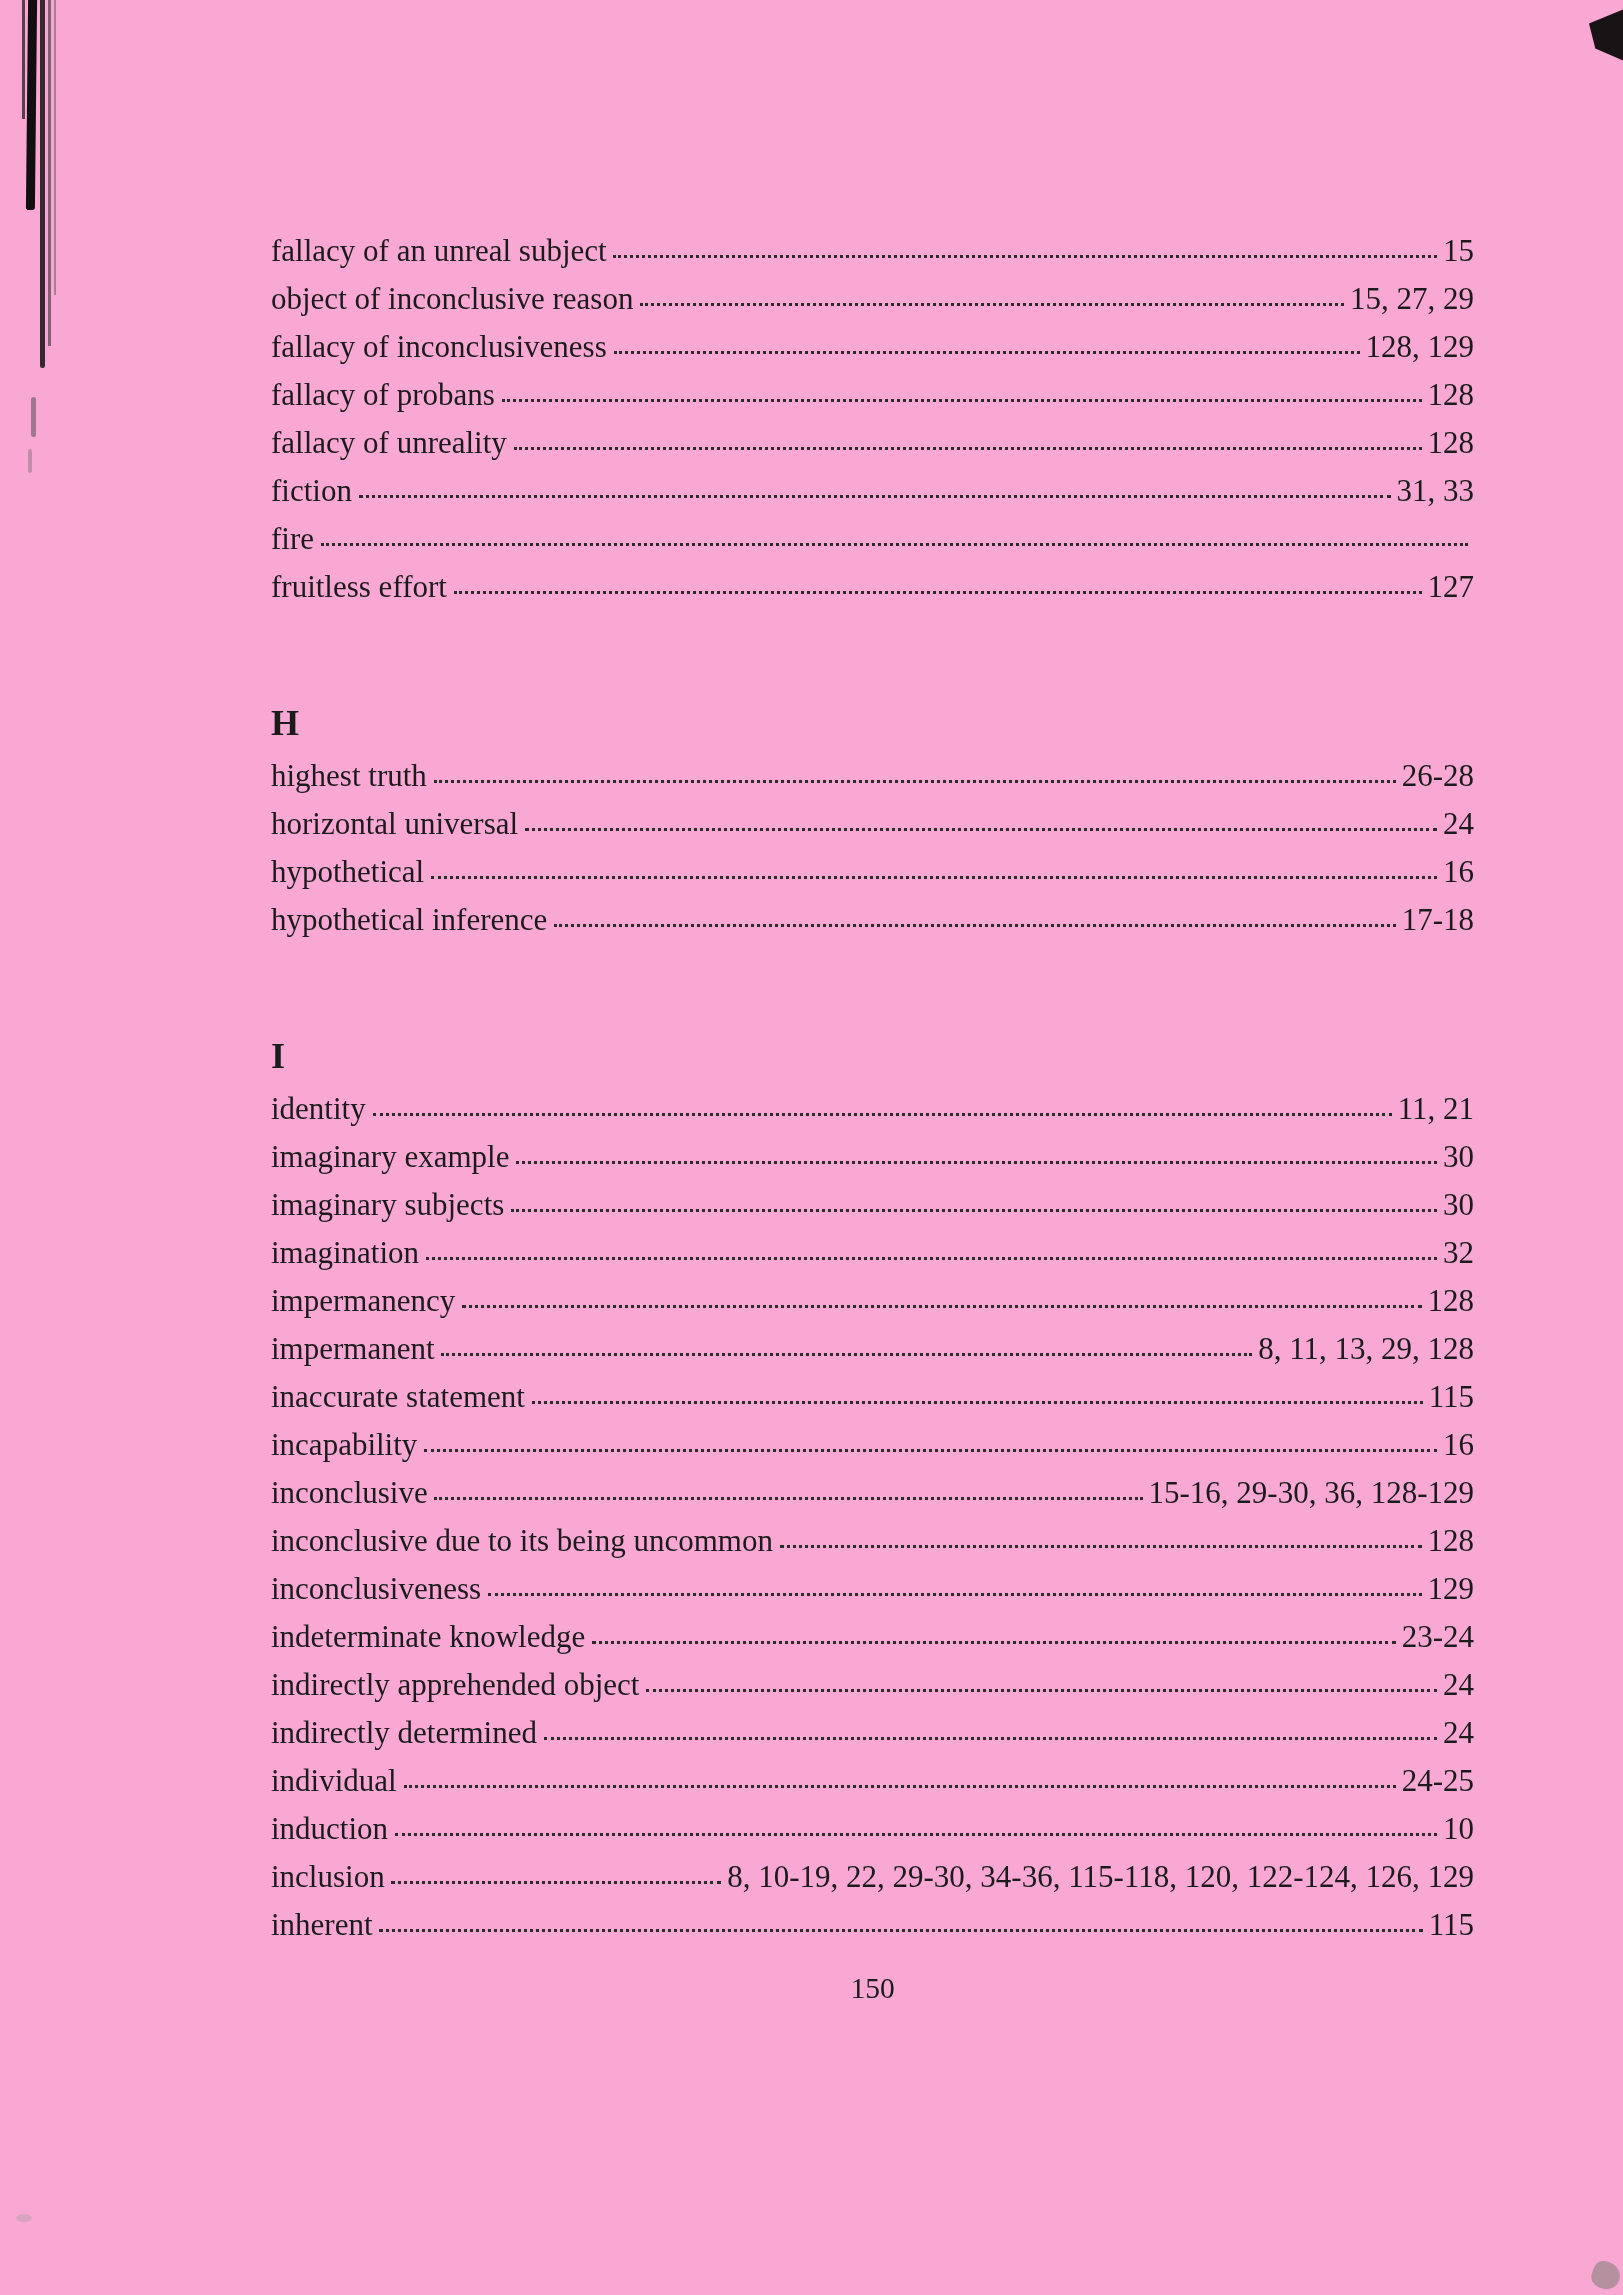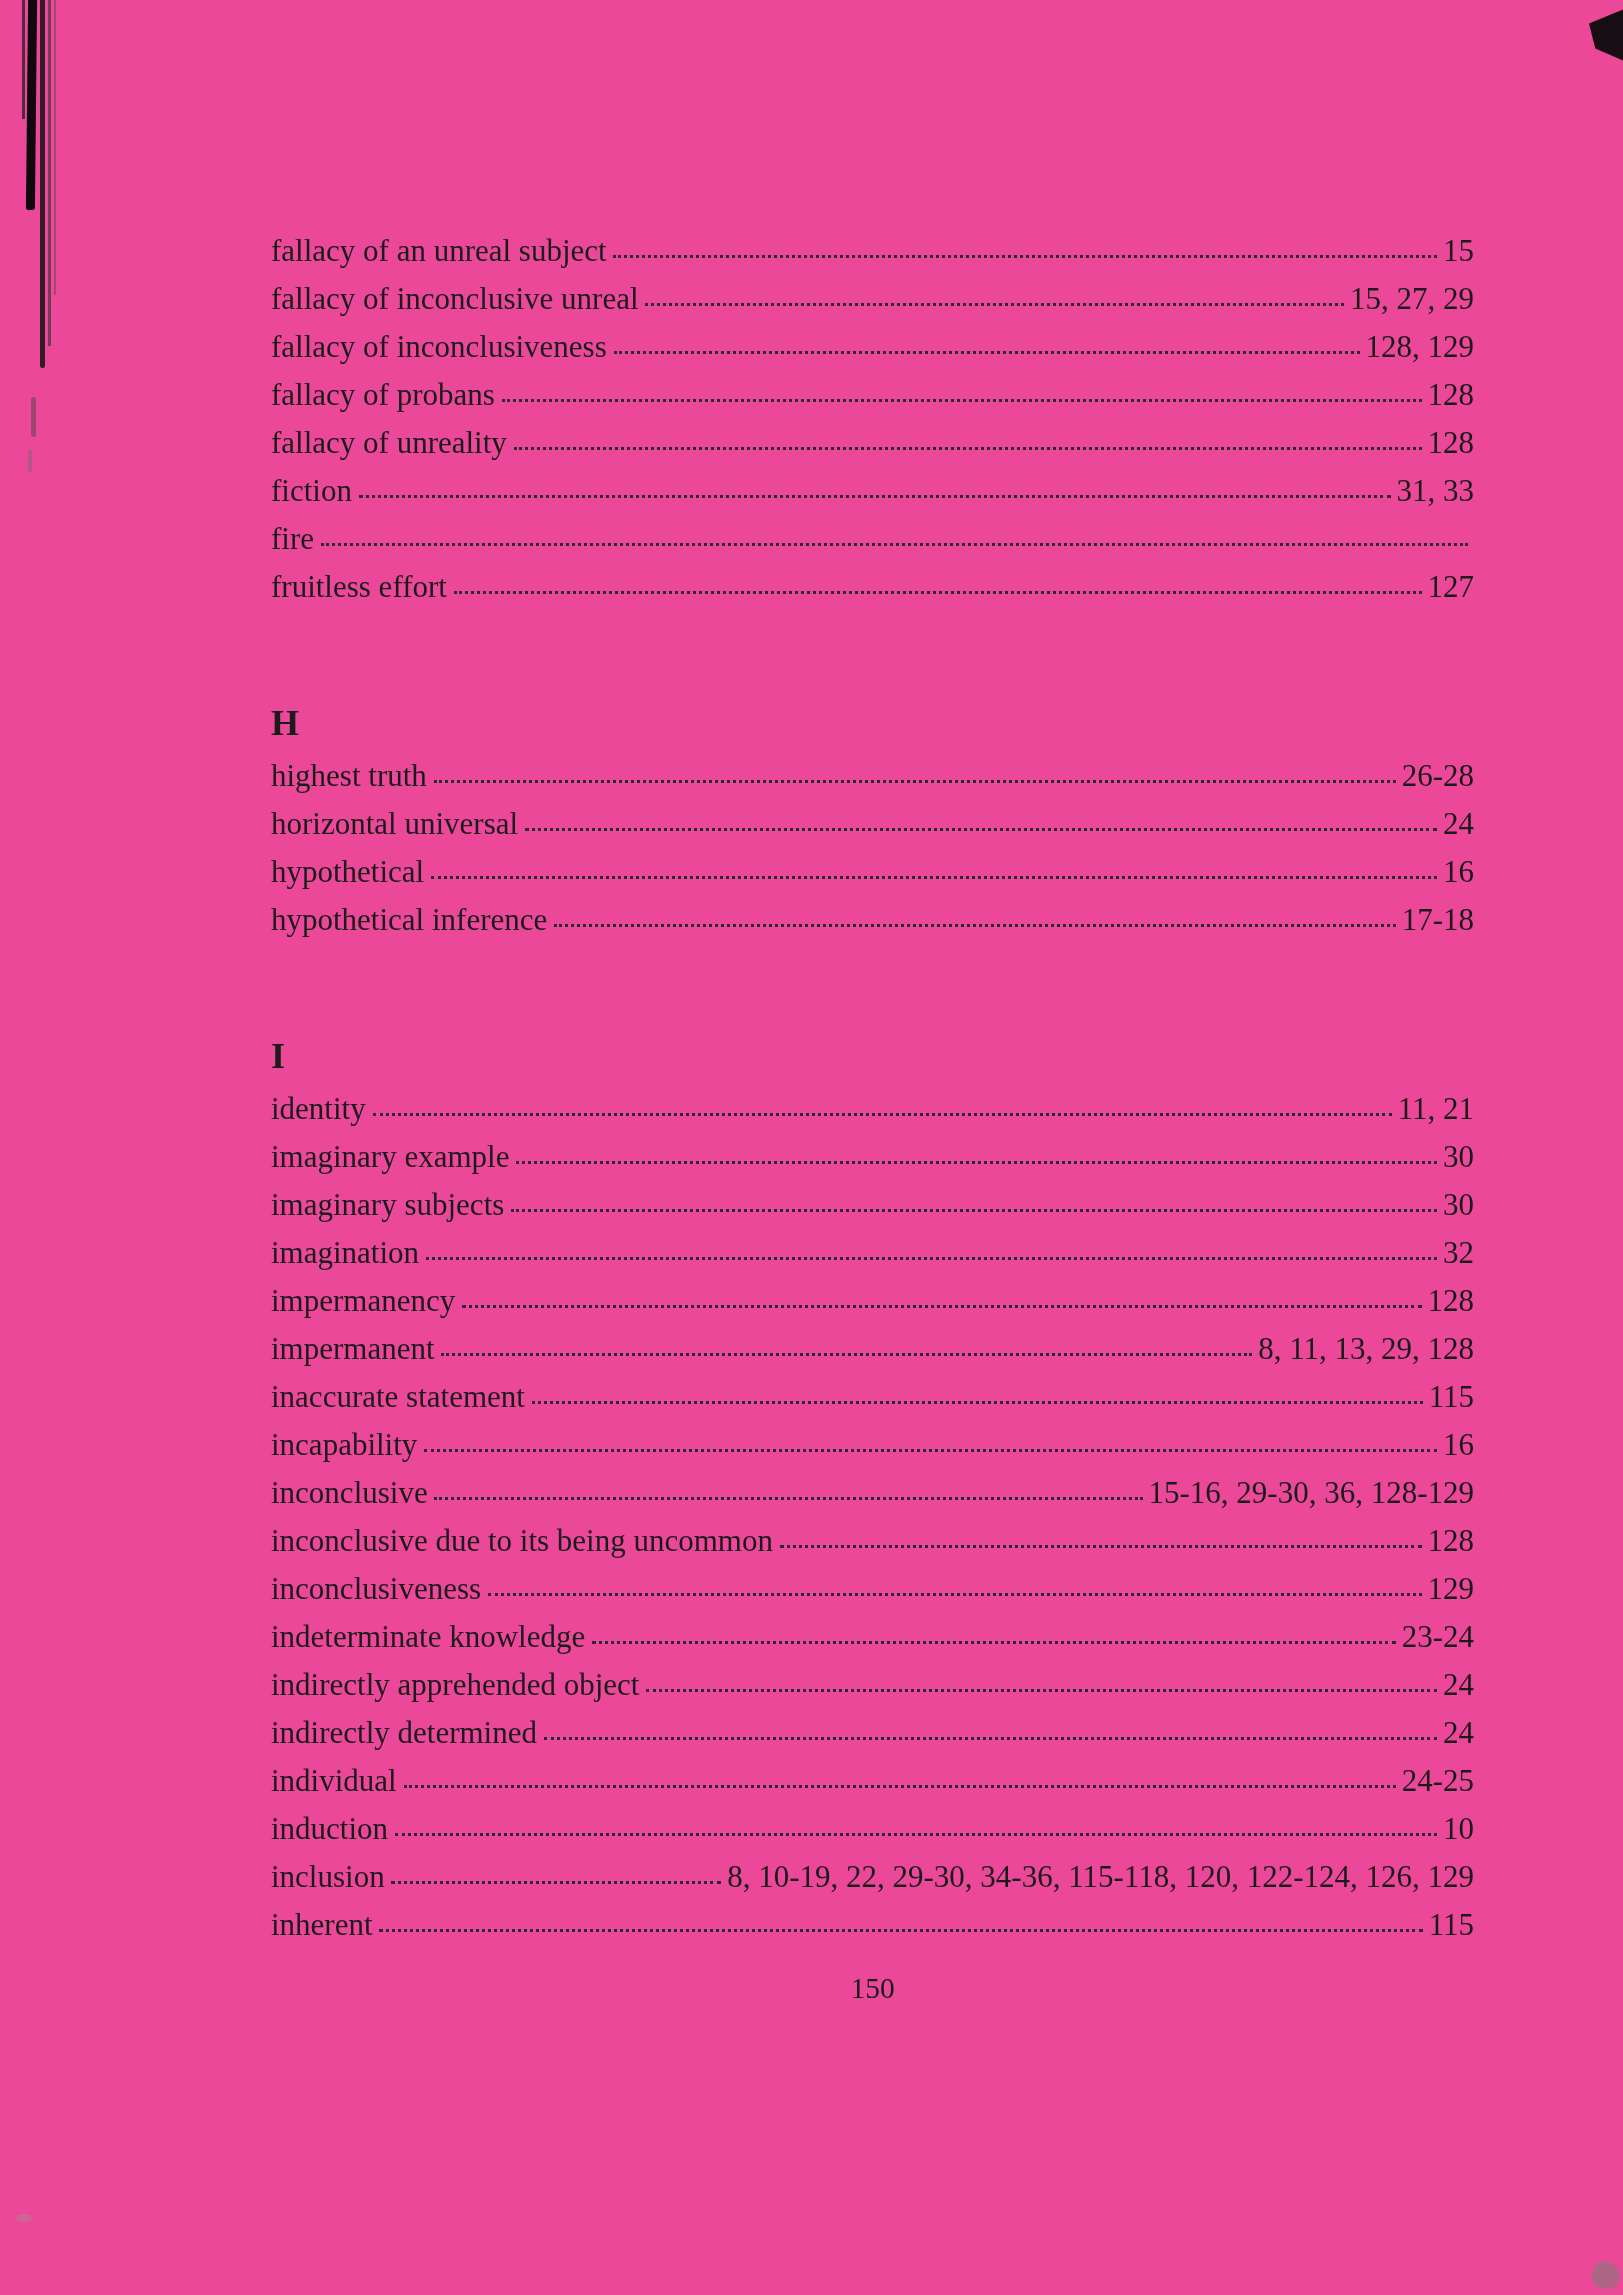--- a/index.html
+++ b/index.html
@@ -4,21 +4,21 @@
 <style>
   html, body {
     margin: 0;
     padding: 0;
     background: #e8e8e8;
   }
   .page {
     position: relative;
     width: 1624px;
     height: 2295px;
-    background: #ec4899;
+    background: #f9a8d4;
     overflow: hidden;
     font-family: "Liberation Serif", "DejaVu Serif", serif;
     color: #1b1b1b;
   }
   .content {
     position: absolute;
     left: 271px;
     top: 227px;
     width: 1203px;
   }
@@ -100,21 +100,21 @@
 
   <main class="content">
     <div id="index-list">
         <section class="index-section">
           <div class="index-row">
             <span class="term">fallacy of an unreal subject</span>
             <span class="leader"></span>
             <span class="pages">15</span>
           </div>
           <div class="index-row">
-            <span class="term">fallacy of inconclusive unreal</span>
+            <span class="term">object of inconclusive reason</span>
             <span class="leader"></span>
             <span class="pages">15, 27, 29</span>
           </div>
           <div class="index-row">
             <span class="term">fallacy of inconclusiveness</span>
             <span class="leader"></span>
             <span class="pages">128, 129</span>
           </div>
           <div class="index-row">
             <span class="term">fallacy of probans</span>

